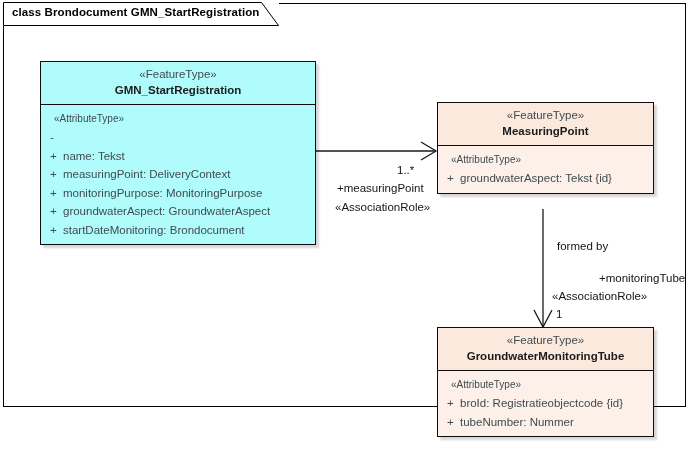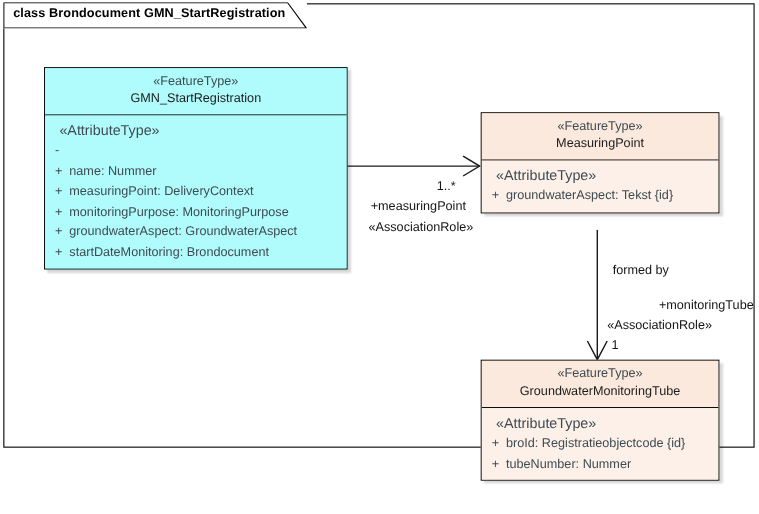--- a/index.html
+++ b/index.html
@@ -69,31 +69,31 @@
     border-bottom: 1.6px solid #0d0d0d;
   }
   .uml-class .stereotype {
     font-size: 11.5px;
     color: #3f4b52;
     line-height: 15px;
     white-space: nowrap;
   }
   .uml-class .class-name {
     font-size: 11.5px;
-    font-weight: normal;
+    font-weight: bold;
     color: #1b1b1b;
     line-height: 16px;
     white-space: nowrap;
   }
   .uml-class .class-body {
     box-sizing: border-box;
     padding: 5px 4px 5px 0;
   }
   .uml-class .attr-stereotype {
-    font-size: 13px;
+    font-size: 10px;
     color: #3f4b52;
     line-height: 18px;
     padding-left: 13px;
     white-space: nowrap;
   }
   .uml-class .attr-row {
     display: flex;
     align-items: baseline;
     line-height: 18.5px;
     white-space: nowrap;
@@ -191,21 +191,21 @@
       <div class="class-name">GMN_StartRegistration</div>
     </div>
     <div class="class-body">
       <div class="attr-stereotype">«AttributeType»</div>
 
       <div class="attr-row">
         <span class="attr-vis">-</span>
       </div>
       <div class="attr-row">
         <span class="attr-vis">+</span>
-        <span class="attr-text">name: Nummer</span>
+        <span class="attr-text">name: Tekst</span>
       </div>
       <div class="attr-row">
         <span class="attr-vis">+</span>
         <span class="attr-text">measuringPoint: DeliveryContext</span>
       </div>
       <div class="attr-row">
         <span class="attr-vis">+</span>
         <span class="attr-text">monitoringPurpose: MonitoringPurpose</span>
       </div>
       <div class="attr-row">

